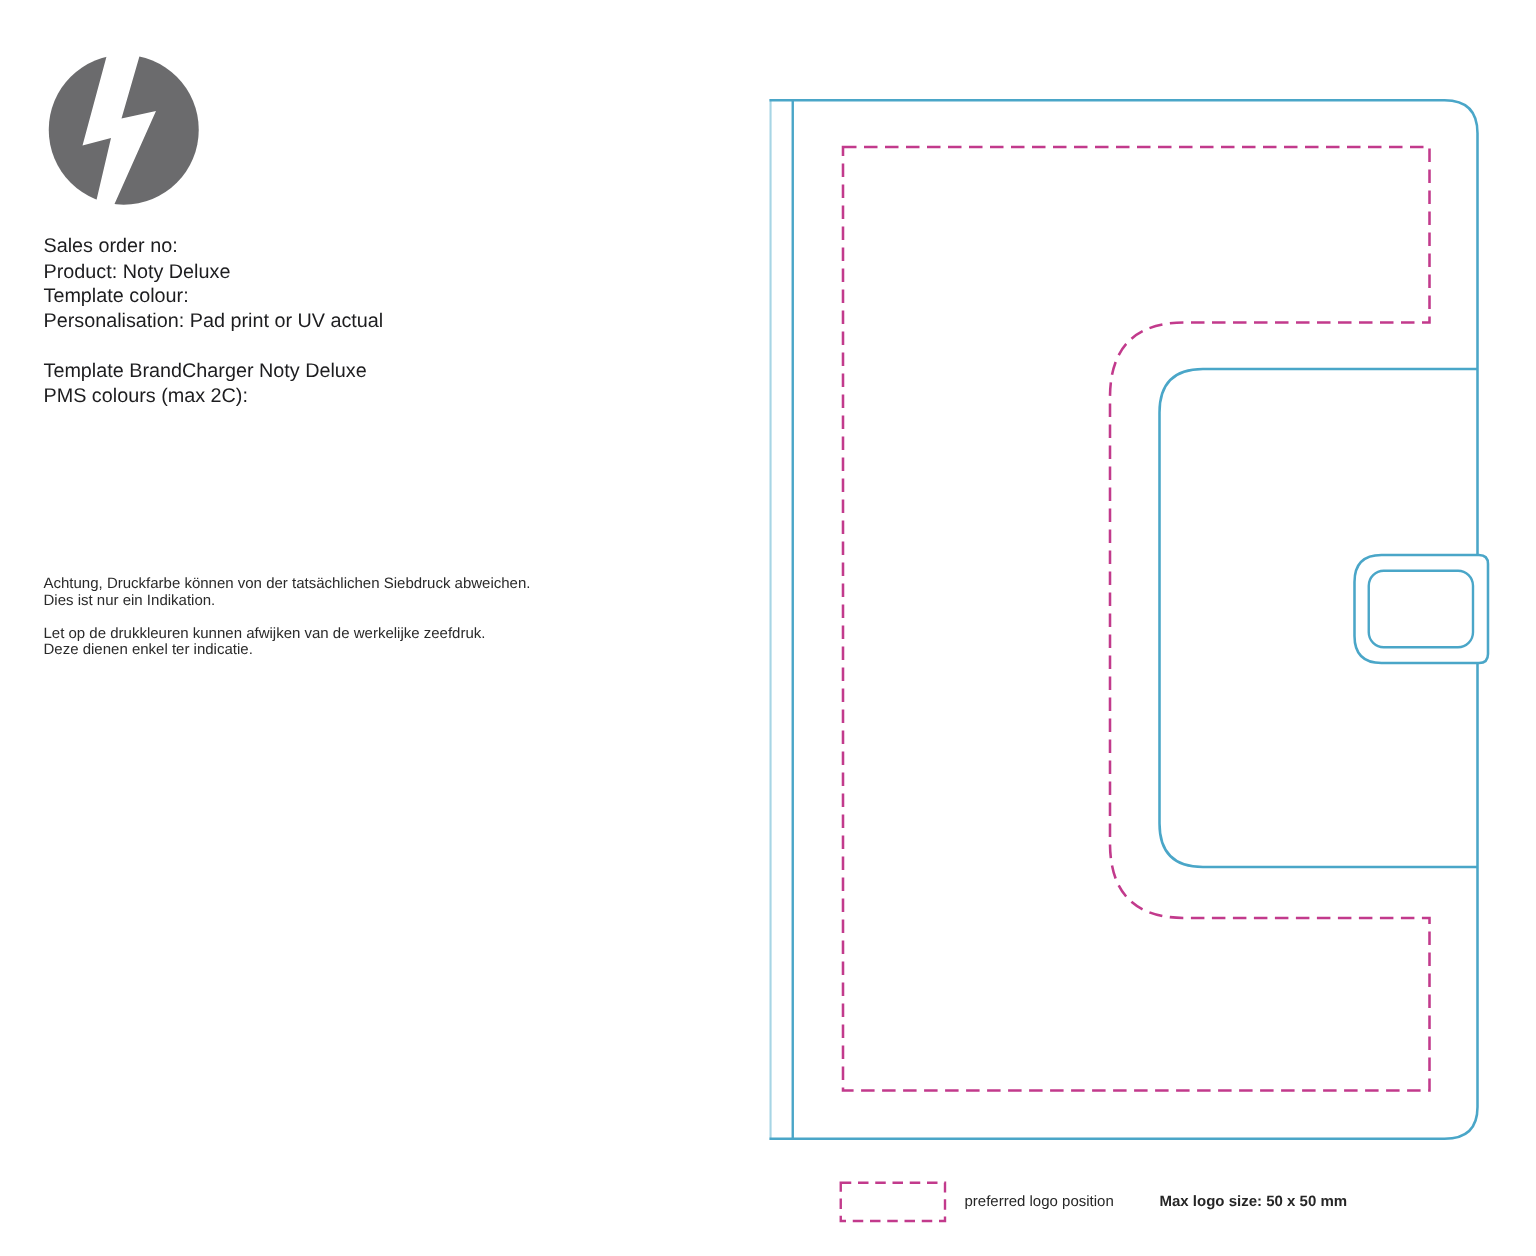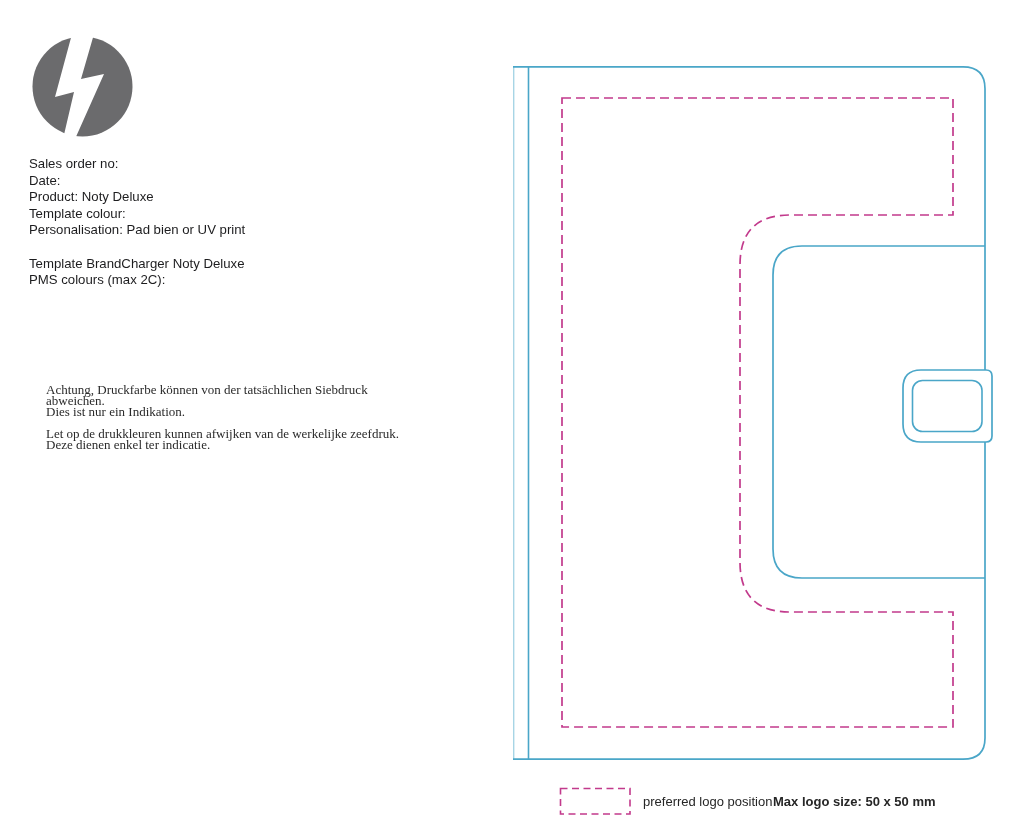--- a/index.html
+++ b/index.html
@@ -15,55 +15,54 @@
 
   .logo-svg { position:absolute; left:30px; top:34px; }
 
   .order-info {
     position:absolute; left:29px; top:156px; width:420px;
     font-size:13.2px; line-height:16.6px; color:#1d1d1f;
   }
   .order-info-line { min-height:16.6px; white-space:pre; }
 
   .disclaimers {
-    position:absolute; left:46px; top:384px; width:360px;
-    font-size:13px; line-height:11px; color:#2a2a2a;font-family:Liberation Serif, serif;
+    position:absolute; left:29px; top:384px; width:360px;
+    font-size:10px; line-height:11px; color:#2a2a2a;
   }
   .disclaimer-para { white-space:pre-line; margin:0 0 11px 0; }
 
   .drawing-svg { position:absolute; left:0; top:0; }
 
   .legend-label {
     position:absolute; top:795px;
-    font-size:13px; line-height:13px; color:#262626;
+    font-size:10px; line-height:13px; color:#262626;
   }
   .legend-label.pos { left:643px; }
   .legend-label.max { left:773px;font-weight:bold; }
 </style>
 </head>
 <body>
 
 <div class="page">
 
   <svg class="logo-svg" width="105" height="105" viewBox="0 0 105 105">
     <circle cx="52.5" cy="52.5" r="50" fill="#6b6b6d"></circle>
     <polygon points="42,0 64,0 51,45 74,40 45,105 33,105 44,58 25,63" fill="#ffffff"></polygon>
   </svg>
 
   <div class="order-info">
 
       <div class="order-info-line">Sales order no:</div>
 
-      <div class="order-info-line">Date:</div>
 
       <div class="order-info-line">Product: Noty Deluxe</div>
 
       <div class="order-info-line">Template colour:</div>
 
-      <div class="order-info-line">Personalisation: Pad bien or UV print</div>
+      <div class="order-info-line">Personalisation: Pad print or UV actual</div>
 
       <div class="order-info-line"></div>
 
       <div class="order-info-line">Template BrandCharger Noty Deluxe</div>
 
       <div class="order-info-line">PMS colours (max 2C):</div>
     </div>
 
   <div class="disclaimers">
 

